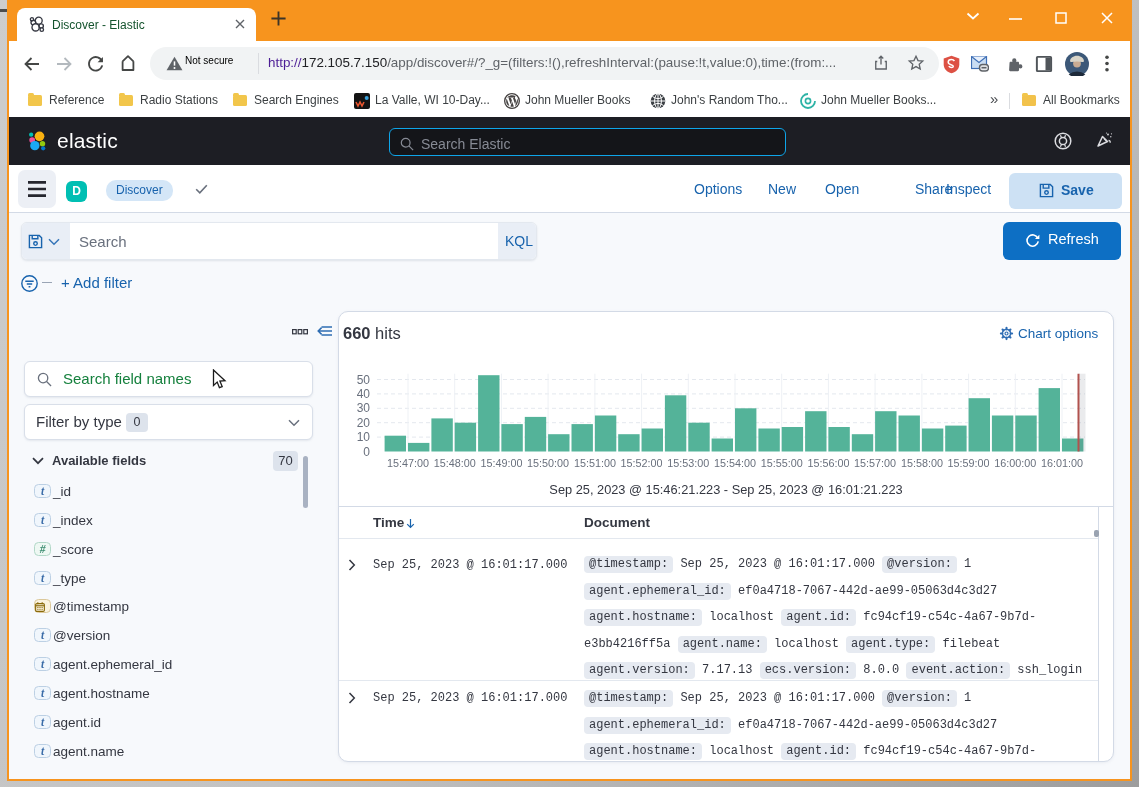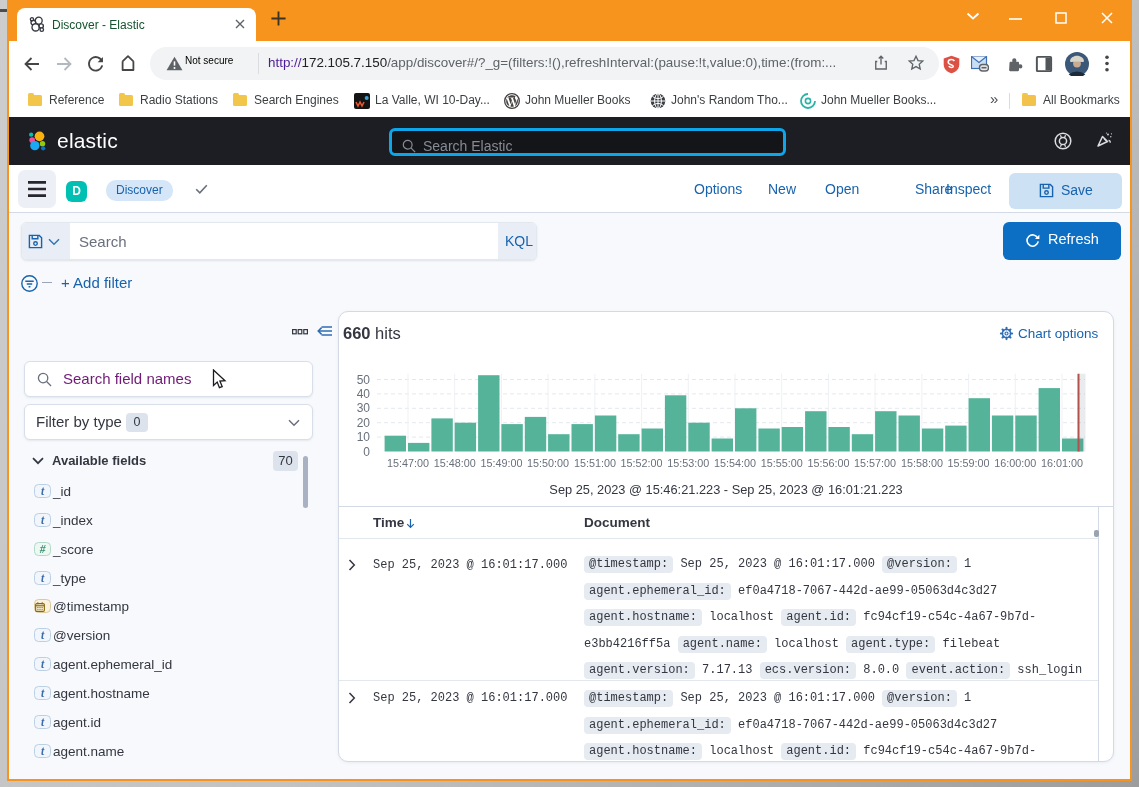--- a/index.html
+++ b/index.html
@@ -14,21 +14,21 @@
 .omni .ns{position:absolute;left:35px;top:8px;font-size:10px;color:#000000}
 .omni .sep{position:absolute;left:108px;top:6px;width:1px;height:21px;background:#dadce0}
 .omni .url{position:absolute;left:118px;top:8px;font-size:13.4px;color:#5f6368;white-space:nowrap;width:600px;overflow:hidden}
 .omni .url b{color:#202124;font-weight:400}
 .bookbar{position:absolute;left:0;top:86px;width:100%;height:31px;background:#fff}
 .bkitem{position:absolute;top:7px;height:16px;font-size:12px;color:#3c4043;white-space:nowrap}
 .folder{position:absolute;width:14px;height:11px;background:#f2c64b;border-radius:1.5px;top:2px}
 .folder:before{content:"";position:absolute;left:0;top:-2px;width:6px;height:3px;background:#f2c64b;border-radius:1.5px 1.5px 0 0}
 .kib{position:absolute;left:0;top:117px;width:1121px;height:662px;background:#f7f9fc;overflow:hidden}
 .khdr{position:absolute;left:0;top:0;width:100%;height:48px;background:#1d1e24}
-.ksearch{position:absolute;left:380px;top:11px;width:397px;height:28px;background:#141519;border:3px solid #0ea5e9;border-radius:6px}
+.ksearch{position:absolute;left:380px;top:11px;width:397px;height:28px;background:#141519;border:1px solid #0ea5e9;border-radius:6px}
 .appbar{position:absolute;left:0;top:48px;width:100%;height:48px;background:#fff;border-bottom:1px solid #d3dae6}
 .alink{position:absolute;top:16px;font-size:14px;color:#1863ad}
 .qrow{position:absolute;left:0;top:97px;width:100%;height:565px;background:#f7f9fc}
 .qbox{position:absolute;background:#fff;border:1px solid #e3e8ef;border-radius:6px;box-shadow:0 1px 2px rgba(152,162,179,.25)}
 .prepseg{position:absolute;left:0;top:0;height:100%;background:#e9eef6;border-radius:5px 0 0 5px}
 .appseg{position:absolute;right:0;top:0;height:100%;background:#e9eef6;border-radius:0 5px 5px 0}
 .panel{position:absolute;left:329px;top:194px;width:776px;height:451px;background:#fff;border:1px solid #d3dae6;border-radius:10px;box-shadow:0 1px 3px rgba(152,162,179,.15)}
 .mono{font-family:"Liberation Mono",monospace}
 .badge{display:inline-block;background:#e6eaf1;border-radius:4px;padding:0 5px;line-height:17px;height:17px}
 .fbadge{position:absolute;width:17px;height:14px;border-radius:4.5px;font-size:11.5px;text-align:center;line-height:13px;font-weight:700;font-style:italic;font-family:"Liberation Serif",serif;box-sizing:border-box}
@@ -214,21 +214,21 @@
   <div class="alink" style="left:759px">New</div>
   <div class="alink" style="left:816px">Open</div>
   <div class="alink" style="left:906px">Share</div>
   <div class="alink" style="left:937px">Inspect</div>
   <div class="abs" style="left:1000px;top:8px;width:113px;height:36px;background:#cde1f4;border-radius:6px">
     <svg class="abs" style="left:30px;top:10px" width="15" height="15" viewBox="0 0 16 16">
             <path d="M1.5 1.5h10.5l2.5 2.5v10.5h-13z" fill="none" stroke="#1863ad" stroke-width="1.5"></path>
             <path d="M4.5 1.5v4h6v-4" fill="none" stroke="#1863ad" stroke-width="1.5"></path>
             <circle cx="8" cy="10.2" r="1.9" fill="none" stroke="#1863ad" stroke-width="1.5"></circle>
           </svg>
-    <div class="abs" style="left:52px;top:9px;font-size:14px;font-weight:400;color:#1863ad">Save</div>
+    <div class="abs" style="left:52px;top:9px;font-size:14px;font-weight:700;color:#1863ad">Save</div>
   </div>
 </div>
 
 <div class="qrow">
   <div class="qbox" style="left:12px;top:8px;width:516px;height:38px">
     <div class="prepseg" style="width:48px">
       <svg class="abs" style="left:6px;top:11px" width="15" height="15" viewBox="0 0 16 16">
               <path d="M1.5 1.5h10.5l2.5 2.5v10.5h-13z" fill="none" stroke="#1863ad" stroke-width="1.5"></path>
               <path d="M4.5 1.5v3.6h6V1.5" fill="none" stroke="#1863ad" stroke-width="1.5"></path>
               <circle cx="8" cy="10.2" r="1.9" fill="none" stroke="#1863ad" stroke-width="1.5"></circle>
@@ -264,21 +264,21 @@
       </svg>
 <svg class="abs" style="left:308px;top:209px" width="15" height="10" viewBox="0 0 15 10">
         <path d="M4.5 1.1h10.5M4.5 8.9h10.5" stroke="#2f6eb3" stroke-width="1.5"></path>
         <path d="M1 5h14M4.6 1.6L1.2 5l3.4 3.4" stroke="#2f6eb3" stroke-width="1.5" fill="none"></path>
       </svg>
 <div class="abs" style="left:15px;top:244px;width:289px;height:36px;background:#fff;border:1px solid #d9dfe9;border-radius:6px;box-shadow:0 1px 2px rgba(152,162,179,.2)">
   <svg class="abs" style="left:12px;top:10px" width="15" height="15" viewBox="0 0 16 16">
           <circle cx="6.5" cy="6.5" r="5" fill="none" stroke="#69707d" stroke-width="1.4"></circle>
           <path d="M10.2 10.2L15 15" stroke="#69707d" stroke-width="1.4"></path>
         </svg>
-  <div class="abs" style="left:38px;top:8px;font-size:15px;color:#701a75">Search field names</div>
+  <div class="abs" style="left:38px;top:8px;font-size:15px;color:#15803d">Search field names</div>
 </div>
 <div class="abs" style="left:15px;top:287px;width:289px;height:36px;background:#fff;border:1px solid #d9dfe9;border-radius:6px;box-shadow:0 1px 2px rgba(152,162,179,.2)">
   <div class="abs" style="left:11px;top:8px;font-size:15px;color:#343741">Filter by type</div>
   <div class="numb" style="position:absolute;left:101px;top:8px;width:22px;height:19px;font-size:12.5px;line-height:19px">0</div>
   <svg class="abs" style="left:263px;top:14px" width="12" height="8" viewBox="0 0 12 8">
           <path d="M1 1.2l5 5 5-5" stroke="#69707d" stroke-width="1.5" fill="none"></path>
         </svg>
 </div>
 <svg class="abs" style="left:23px;top:340px" width="12" height="8" viewBox="0 0 12 8">
         <path d="M1 1.2l5 5 5-5" stroke="#343741" stroke-width="1.7" fill="none"></path>

